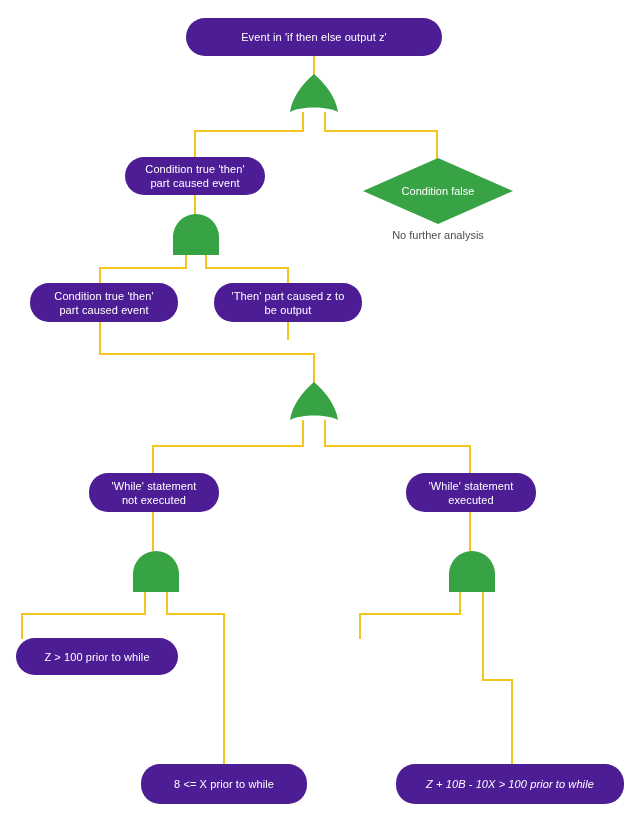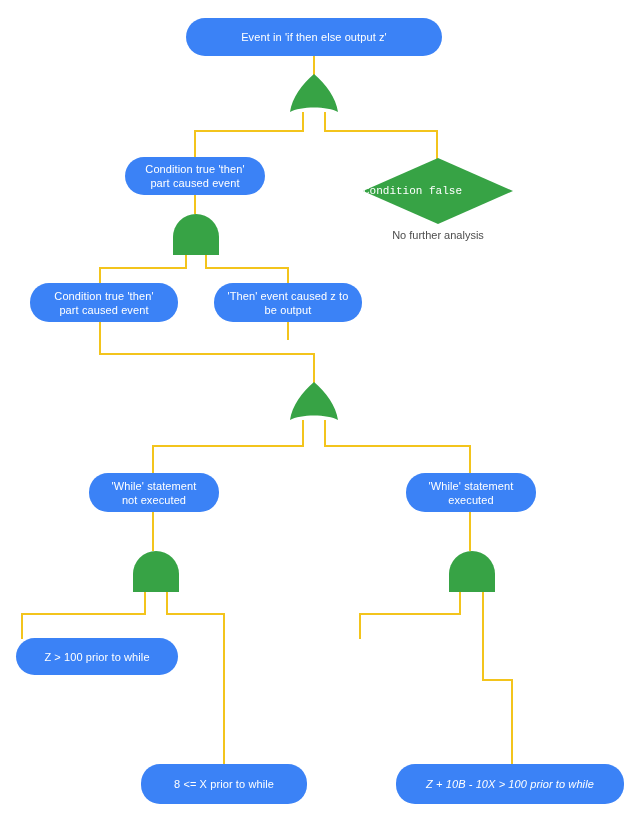--- a/index.html
+++ b/index.html
@@ -21,43 +21,42 @@
     position: absolute;
     left: 0;
     top: 0;
     width: 640px;
     height: 822px;
     pointer-events: none;
   }
   .node {
     position: absolute;
     box-sizing: border-box;
-    background: #3b82f6;
+    background: #4c1d95;
     color: #ffffff;
     display: flex;
     align-items: center;
     justify-content: center;
     text-align: center;
     font-size: 11px;
     line-height: 14px;
     letter-spacing: 0.1px;
     padding: 2px 6px;
     white-space: pre-line;
     border-radius: 19px;
   }
   .gate {
     position: absolute;
   }
   .gate svg { display: block; }
   .diamond-wrap {
     position: absolute;
     display: flex;
     align-items: center;
-    justify-content: flex-start;
-    font-family: Liberation Mono, monospace;
+    justify-content: center;
   }
   .diamond-wrap svg {
     position: absolute;
     left: 0;
     top: 0;
   }
   .diamond-label {
     position: relative;
     color: #ffffff;
     font-size: 11px;
@@ -134,21 +133,21 @@
 
   <div class="gate" style="left:171px; top:213px;">
     <svg width="50" height="42" viewBox="0 0 50 42" xmlns="http://www.w3.org/2000/svg">
       <path d="M 2 42 L 2 24 A 23 23 0 0 1 48 24 L 48 42 Z" fill="#37a345"></path>
     </svg>
   </div>
 
   <div class="node" style="left:30px; top:283px; width:148px; height:39px;">Condition true 'then'
 part caused event</div>
 
-  <div class="node" style="left:214px; top:283px; width:148px; height:39px;">'Then' event caused z to
+  <div class="node" style="left:214px; top:283px; width:148px; height:39px;">'Then' part caused z to
 be output</div>
 
   <div class="gate" style="left:288px; top:382px;">
     <svg width="52" height="40" viewBox="0 0 52 40" xmlns="http://www.w3.org/2000/svg">
       <path d="M 26 0 C 38 10 48 24 50 38 C 40 32 12 32 2 38 C 4 24 14 10 26 0 Z" fill="#37a345"></path>
     </svg>
   </div>
 
   <div class="node" style="left:89px; top:473px; width:130px; height:39px;">'While' statement
 not executed</div>

